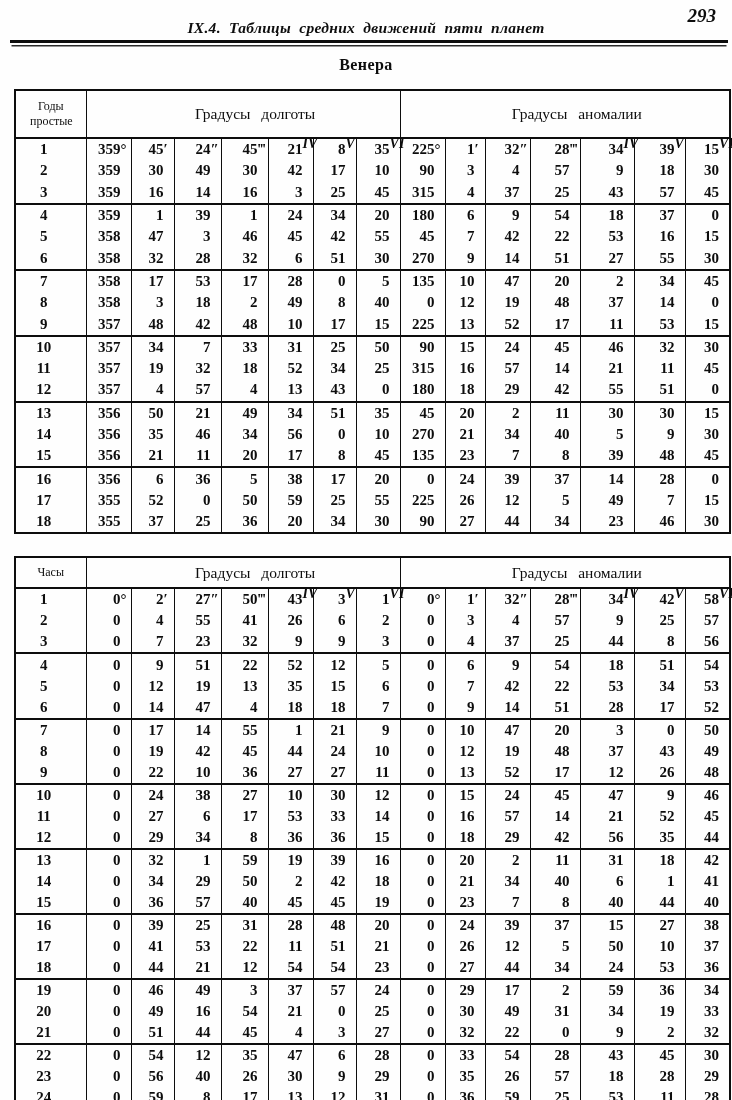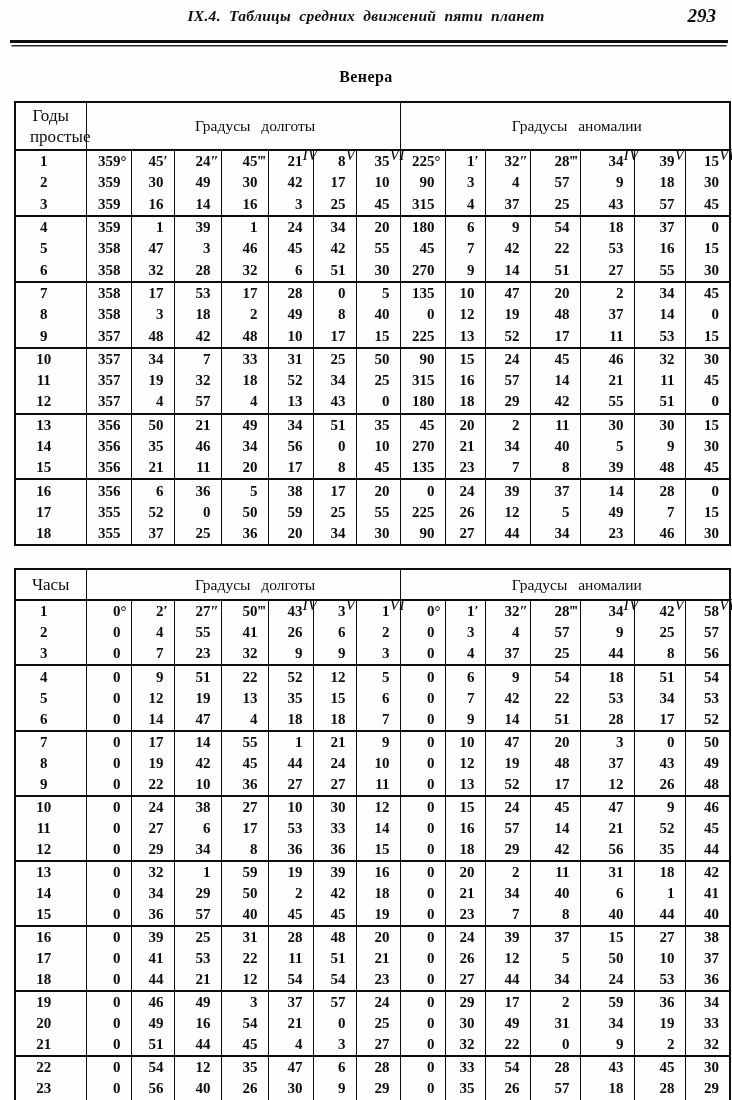--- a/index.html
+++ b/index.html
@@ -18,37 +18,38 @@
   }
   .running-title{
     position:absolute;
     left:0;right:0;
     text-align:center;
     font-size:15.5px;
     font-weight:bold;
     font-style:italic;
     letter-spacing:.3px;
     word-spacing:4px;
+    margin-top:12px;
   }
   .page-number{
     position:absolute;
     right:16px;top:5px;
     font-size:19px;
     font-weight:bold;
     font-style:italic;
   }
   .head-rule{
     margin:9px 4px 0 10px;
     height:3px;
     background:#0d0d0d;
     border-bottom:2px solid #fefefe;
     box-shadow:0 3px 0 -1.5px #2a2a2a;
   }
   .planet-title{
-    margin-top:23px;
+    margin-top:11px;
     text-align:center;
     font-size:16px;
     font-weight:bold;
     letter-spacing:.4px;
   }
   table{
     border-collapse:collapse;
     table-layout:fixed;
     margin-left:14px;
     width:716px;
@@ -68,21 +69,21 @@
     font-weight:normal;
     font-size:15.5px;
     text-align:center;
     word-spacing:7px;
     line-height:1.25;
     padding-left:24px;
   }
   .t1 thead th{height:46px;}
   .t2 thead th{height:29px;}
   .corner-cell{
-    font-size:17px;
+    font-size:12px;
     word-spacing:0;
     padding:0 14px;
     margin-top:44px;
   }
   tbody td{
     font-size:15px;
     font-weight:bold;
     text-align:right;
     padding-right:10px;
     white-space:nowrap;
@@ -97,22 +98,22 @@
     border-bottom:2px solid #0d0d0d;
   }
   .unit{
     display:inline-block;
     width:0;
     overflow:visible;
     white-space:nowrap;
   }
   .unit sup{
     font-style:italic;
-    font-size:16px;
-    font-weight:normal;
+    font-size:14px;
+    font-weight:bold;
     vertical-align:6px;
     line-height:0;
   }
 </style>
 </head>
 <body>
 
 <div class="page">
 
   <div class="page-header">

